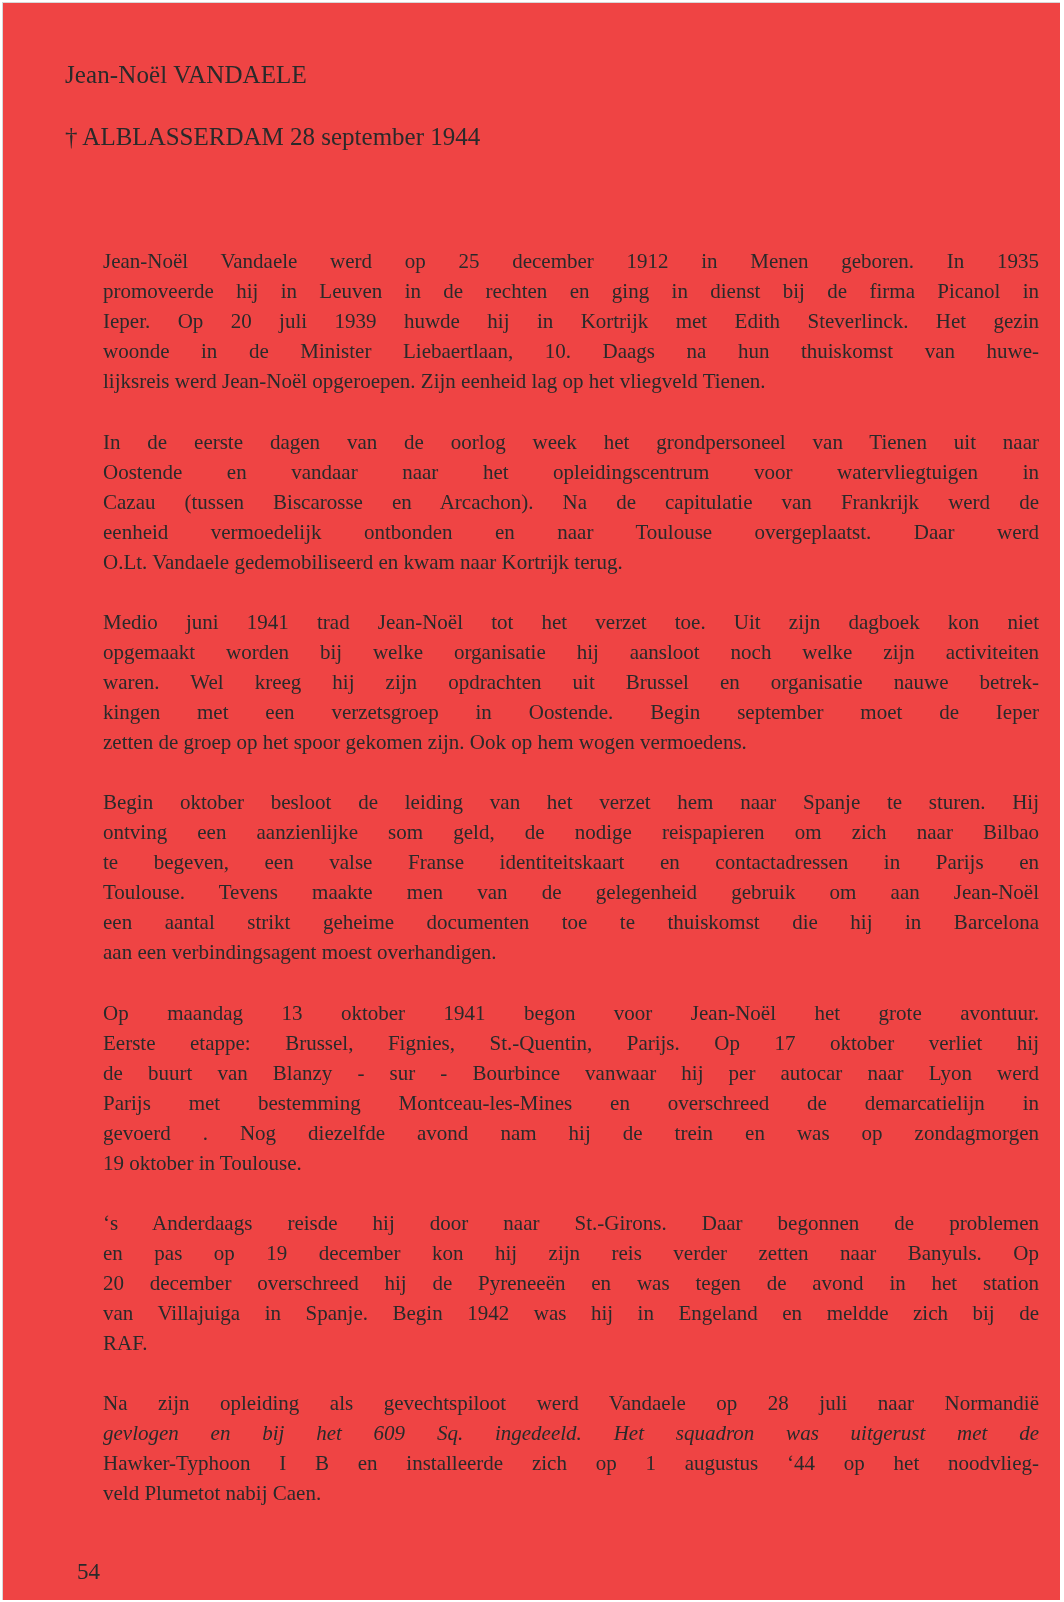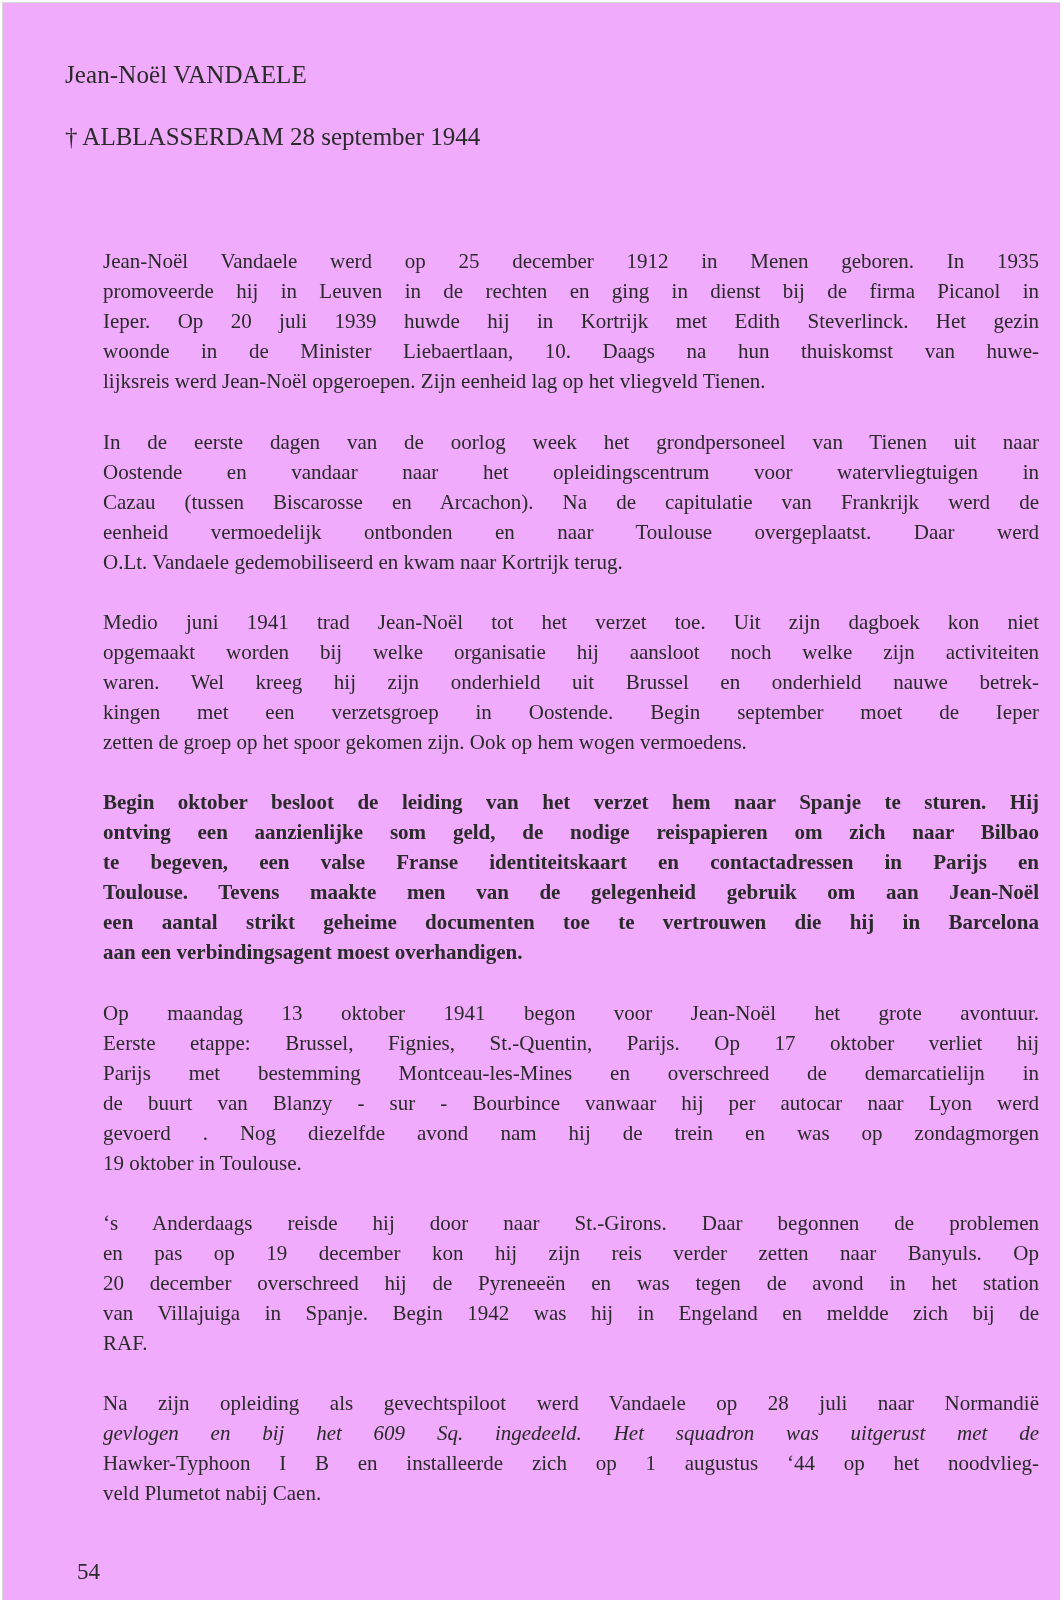--- a/index.html
+++ b/index.html
@@ -14,21 +14,21 @@
       position: relative;
       font-family: "Liberation Serif", "DejaVu Serif", serif;
       color: #2a2a2a;
     }
     .page {
       position: absolute;
       left: 2px;
       top: 2px;
       width: 1058px;
       height: 1598px;
-      background: #f0abfc;
+      background: #ef4444;
       border-top: 1px solid #d8d8d8;
       border-left: 1px solid #d8d8d8;
       box-sizing: border-box;
     }
     .heading-name {
       position: absolute;
       left: 62px;
       top: 56px;
       font-size: 25px;
       line-height: 32px;
@@ -89,39 +89,39 @@
     <span class="line" style="display: block; word-spacing: 16.8281px;">In de eerste dagen van de oorlog week het grondpersoneel van Tienen uit naar</span>
     <span class="line" style="display: block;">Oostende en vandaar naar het opleidingscentrum voor watervliegtuigen in</span>
     <span class="line" style="display: block; word-spacing: 17.973px;">Cazau (tussen Biscarosse en Arcachon). Na de capitulatie van Frankrijk werd de</span>
     <span class="line" style="display: block;">eenheid vermoedelijk ontbonden en naar Toulouse overgeplaatst. Daar werd</span>
     <span class="line last">O.Lt. Vandaele gedemobiliseerd en kwam naar Kortrijk terug.</span>
   </div>
 
   <div class="body-text" style="top:604px;">
     <span class="line" style="display: block; word-spacing: 18.2488px;">Medio juni 1941 trad Jean-Noël tot het verzet toe. Uit zijn dagboek kon niet</span>
     <span class="line" style="display: block; word-spacing: 19.1703px;">opgemaakt worden bij welke organisatie hij aansloot noch welke zijn activiteiten</span>
-    <span class="line" style="display: block;">waren. Wel kreeg hij zijn onderhield uit Brussel en onderhield nauwe betrek-</span>
+    <span class="line" style="display: block;">waren. Wel kreeg hij zijn opdrachten uit Brussel en organisatie nauwe betrek-</span>
     <span class="line" style="display: block;">kingen met een verzetsgroep in Oostende. Begin september moet de Ieper</span>
     <span class="line last">zetten de groep op het spoor gekomen zijn. Ook op hem wogen vermoedens.</span>
   </div>
 
-  <div class="body-text" style="top:784px;font-weight:bold;">
+  <div class="body-text" style="top:784px;">
     <span class="line" style="display: block; word-spacing: 16.6779px;">Begin oktober besloot de leiding van het verzet hem naar Spanje te sturen. Hij</span>
     <span class="line" style="display: block; word-spacing: 19.1321px;">ontving een aanzienlijke som geld, de nodige reispapieren om zich naar Bilbao</span>
     <span class="line" style="display: block;">te begeven, een valse Franse identiteitskaart en contactadressen in Parijs en</span>
     <span class="line" style="display: block;">Toulouse. Tevens maakte men van de gelegenheid gebruik om aan Jean-Noël</span>
-    <span class="line" style="display: block;">een aantal strikt geheime documenten toe te vertrouwen die hij in Barcelona</span>
+    <span class="line" style="display: block;">een aantal strikt geheime documenten toe te thuiskomst die hij in Barcelona</span>
     <span class="line last">aan een verbindingsagent moest overhandigen.</span>
   </div>
 
   <div class="body-text" style="top:995px;">
     <span class="line" style="display: block;">Op maandag 13 oktober 1941 begon voor Jean-Noël het grote avontuur.</span>
     <span class="line" style="display: block;">Eerste etappe: Brussel, Fignies, St.-Quentin, Parijs. Op 17 oktober verliet hij</span>
+    <span class="line" style="display: block; word-spacing: 15.3996px;">de buurt van Blanzy - sur - Bourbince vanwaar hij per autocar naar Lyon werd</span>
     <span class="line" style="display: block;">Parijs met bestemming Montceau-les-Mines en overschreed de demarcatielijn in</span>
-    <span class="line" style="display: block; word-spacing: 15.3996px;">de buurt van Blanzy - sur - Bourbince vanwaar hij per autocar naar Lyon werd</span>
     <span class="line" style="display: block;">gevoerd . Nog diezelfde avond nam hij de trein en was op zondagmorgen</span>
     <span class="line last">19 oktober in Toulouse.</span>
   </div>
 
   <div class="body-text" style="top:1205px;">
     <span class="line" style="display: block;">‘s Anderdaags reisde hij door naar St.-Girons. Daar begonnen de problemen</span>
     <span class="line" style="display: block;">en pas op 19 december kon hij zijn reis verder zetten naar Banyuls. Op</span>
     <span class="line" style="display: block; word-spacing: 15.6514px;">20 december overschreed hij de Pyreneeën en was tegen de avond in het station</span>
     <span class="line" style="display: block; word-spacing: 14.7444px;">van Villajuiga in Spanje. Begin 1942 was hij in Engeland en meldde zich bij de</span>
     <span class="line last">RAF.</span>

